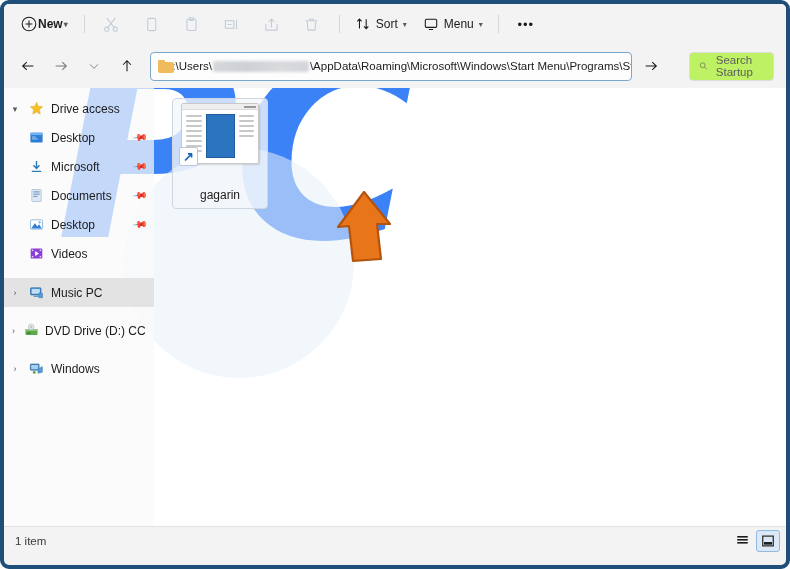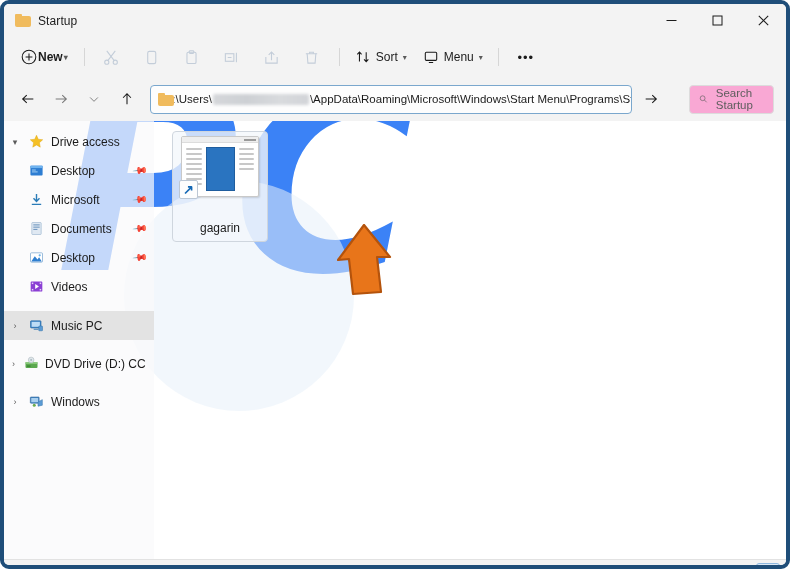--- a/index.html
+++ b/index.html
@@ -180,21 +180,21 @@
     align-items: center;
     justify-content: center;
     color: #1b1b1b;
     border-radius: 4px;
   }
 
   #search-box {
     flex: 1;
     height: 29px;
     margin-left: 22px;
-    background: #f9a8d4;
+    background: #bef264;
     border: 1px solid #dcdcdc;
     border-radius: 4px;
     display: flex;
     align-items: center;
     gap: 8px;
     padding: 0 9px;
   }
   #search-placeholder {
     font-size: 11.5px;
     color: #5d5d5d;
@@ -408,44 +408,20 @@
     width: 62px; height: 72px;
     z-index: 40;
     pointer-events: none;
   }
 </style>
 </head>
 <body>
 
 <div id="explorer-window">
 
-  <div id="title-bar">
-    <div id="title-group">
-      <span class="folder-glyph"></span>
-      <span id="window-title">Startup</span>
-    </div>
-    <div id="window-controls">
-      <div class="win-ctl" id="minimize-button">
-        <svg width="11" height="11" viewBox="0 0 11 11">
-          <line x1="0.5" y1="5.5" x2="10.5" y2="5.5" stroke="currentColor" stroke-width="1"></line>
-        </svg>
-      </div>
-      <div class="win-ctl" id="maximize-button">
-        <svg width="11" height="11" viewBox="0 0 11 11">
-          <rect x="1" y="1" width="9" height="9" fill="none" stroke="currentColor" stroke-width="1"></rect>
-        </svg>
-      </div>
-      <div class="win-ctl" id="close-button">
-        <svg width="11" height="11" viewBox="0 0 11 11">
-          <line x1="0.8" y1="0.8" x2="10.2" y2="10.2" stroke="currentColor" stroke-width="1.05"></line>
-          <line x1="10.2" y1="0.8" x2="0.8" y2="10.2" stroke="currentColor" stroke-width="1.05"></line>
-        </svg>
-      </div>
-    </div>
-  </div>
 
   <div id="command-bar">
 
     <div id="new-button">
       <svg width="16" height="16" viewBox="0 0 16 16">
         <circle cx="8" cy="8" r="6.8" fill="none" stroke="currentColor" stroke-width="1.05"></circle>
         <line x1="8" y1="4.6" x2="8" y2="11.4" stroke="currentColor" stroke-width="1.05"></line>
         <line x1="4.6" y1="8" x2="11.4" y2="8" stroke="currentColor" stroke-width="1.05"></line>
       </svg>
       <span>New</span>

